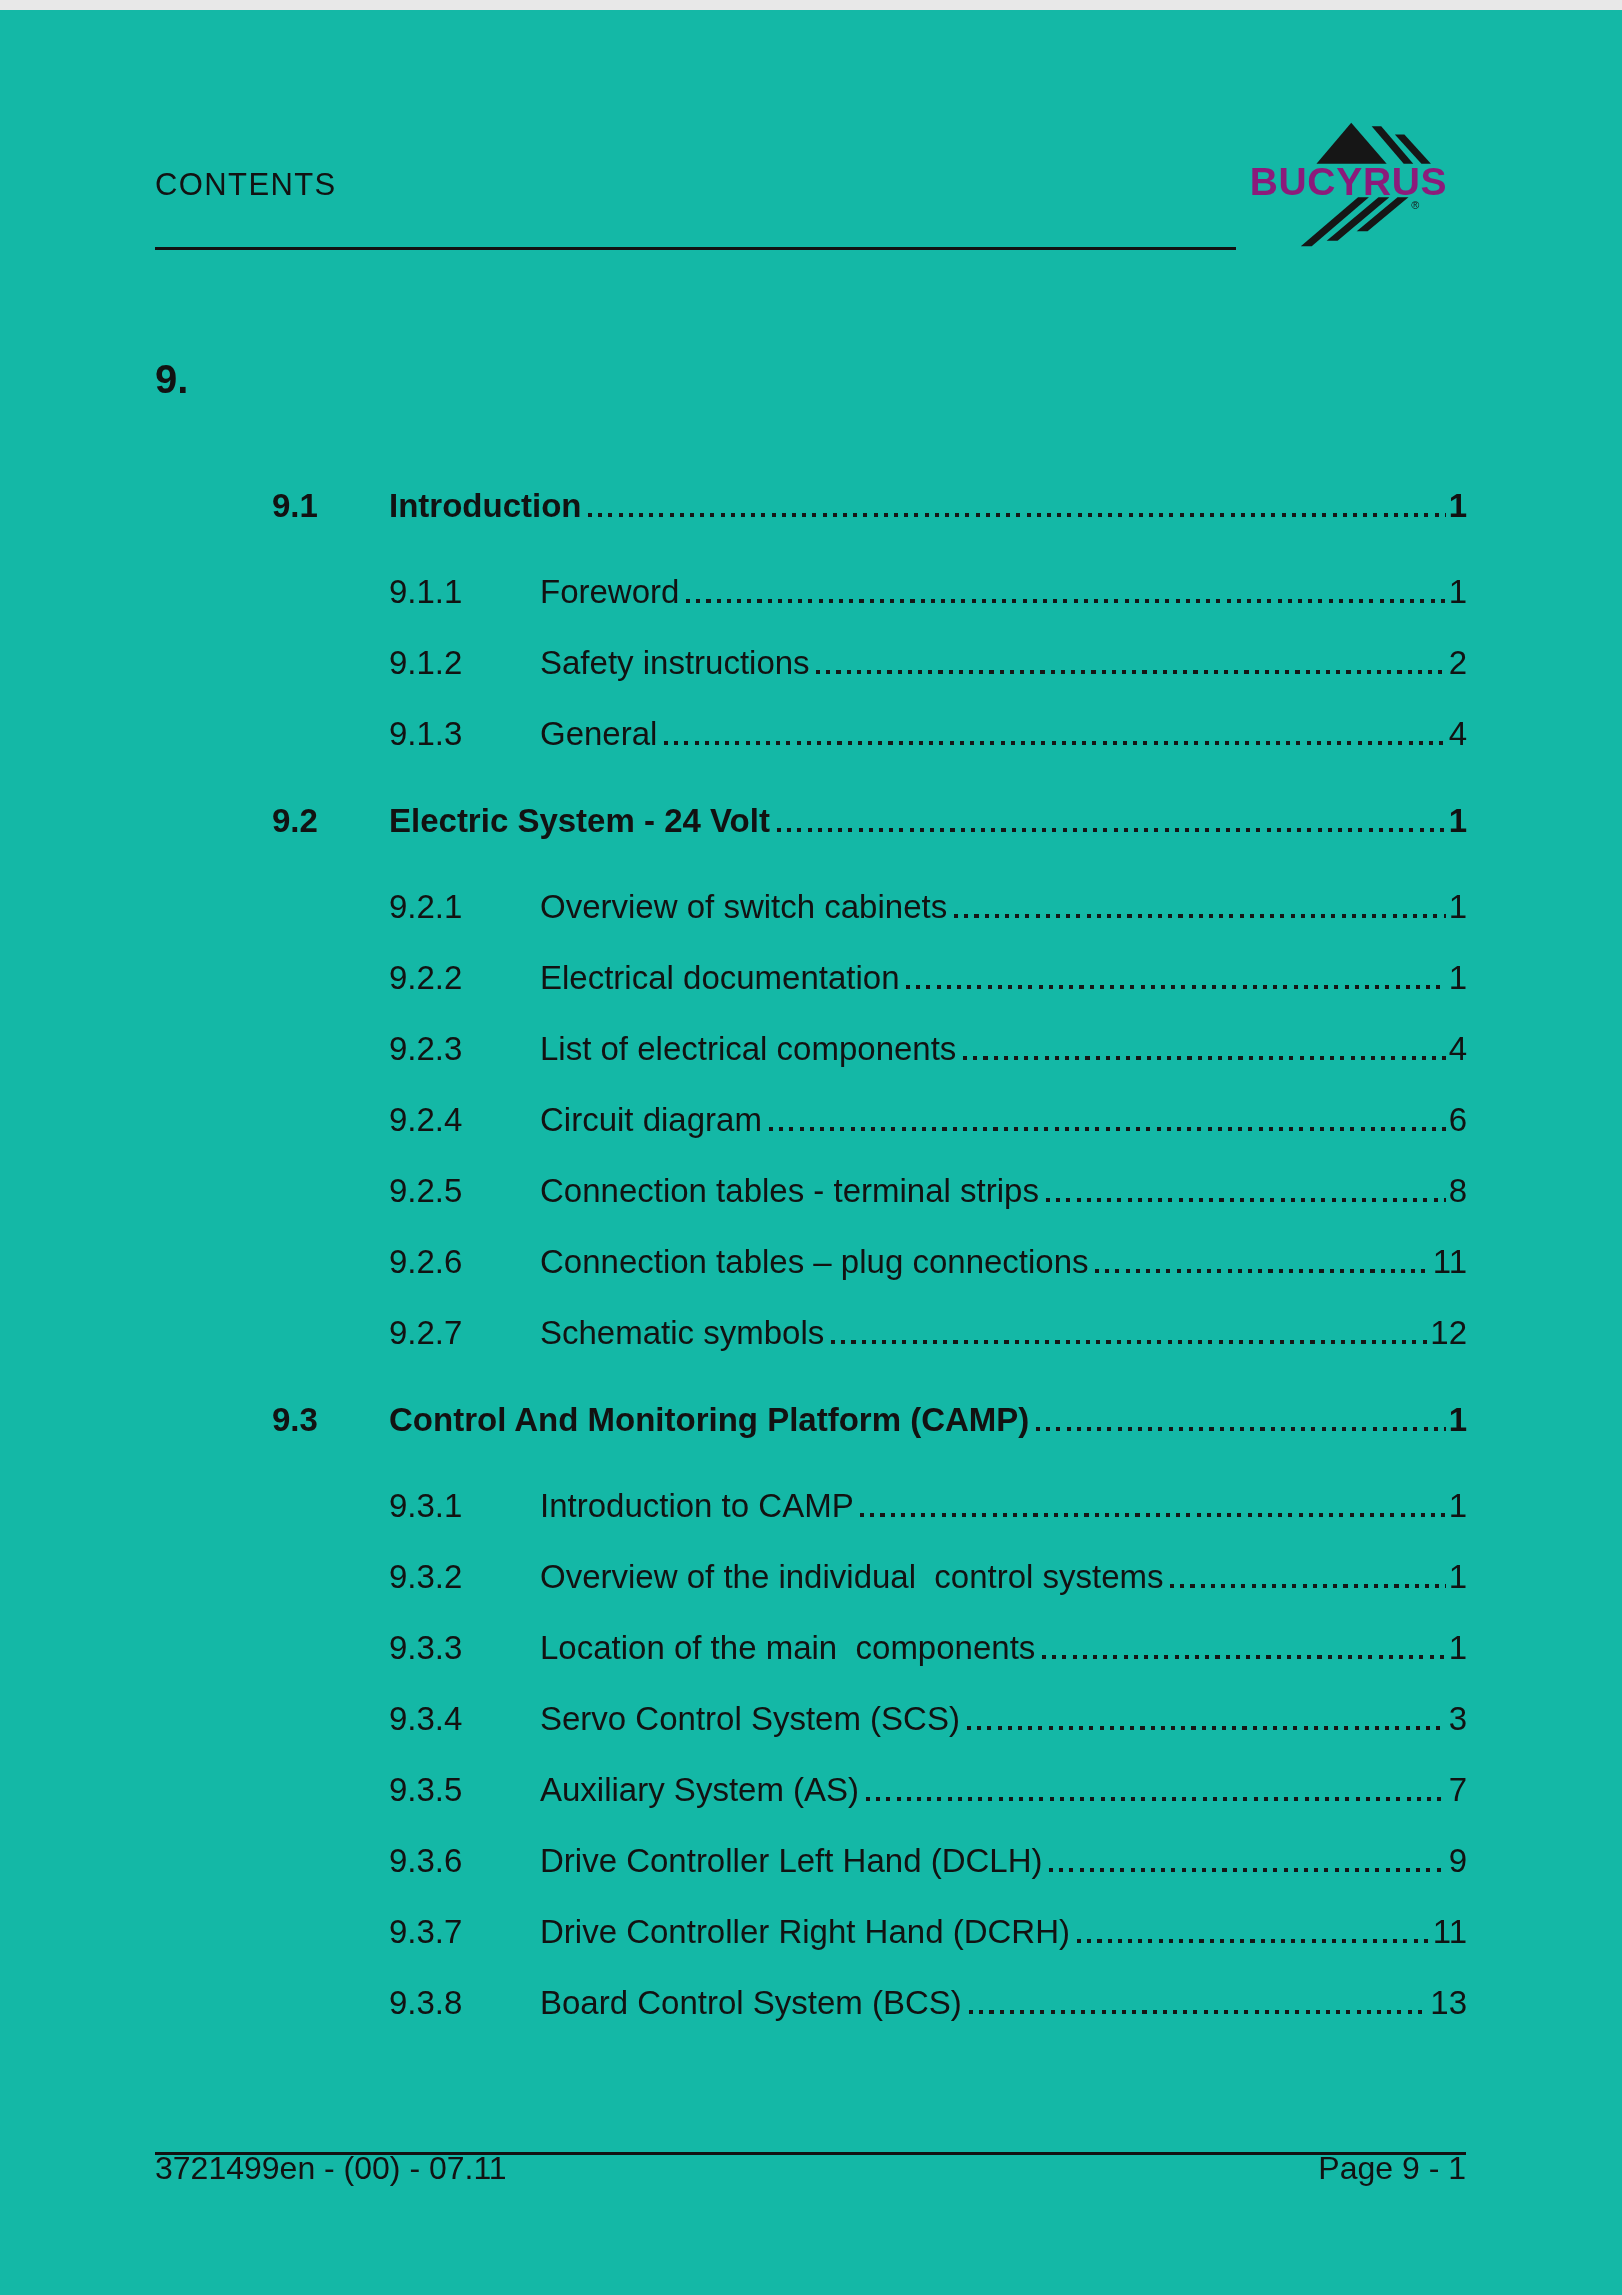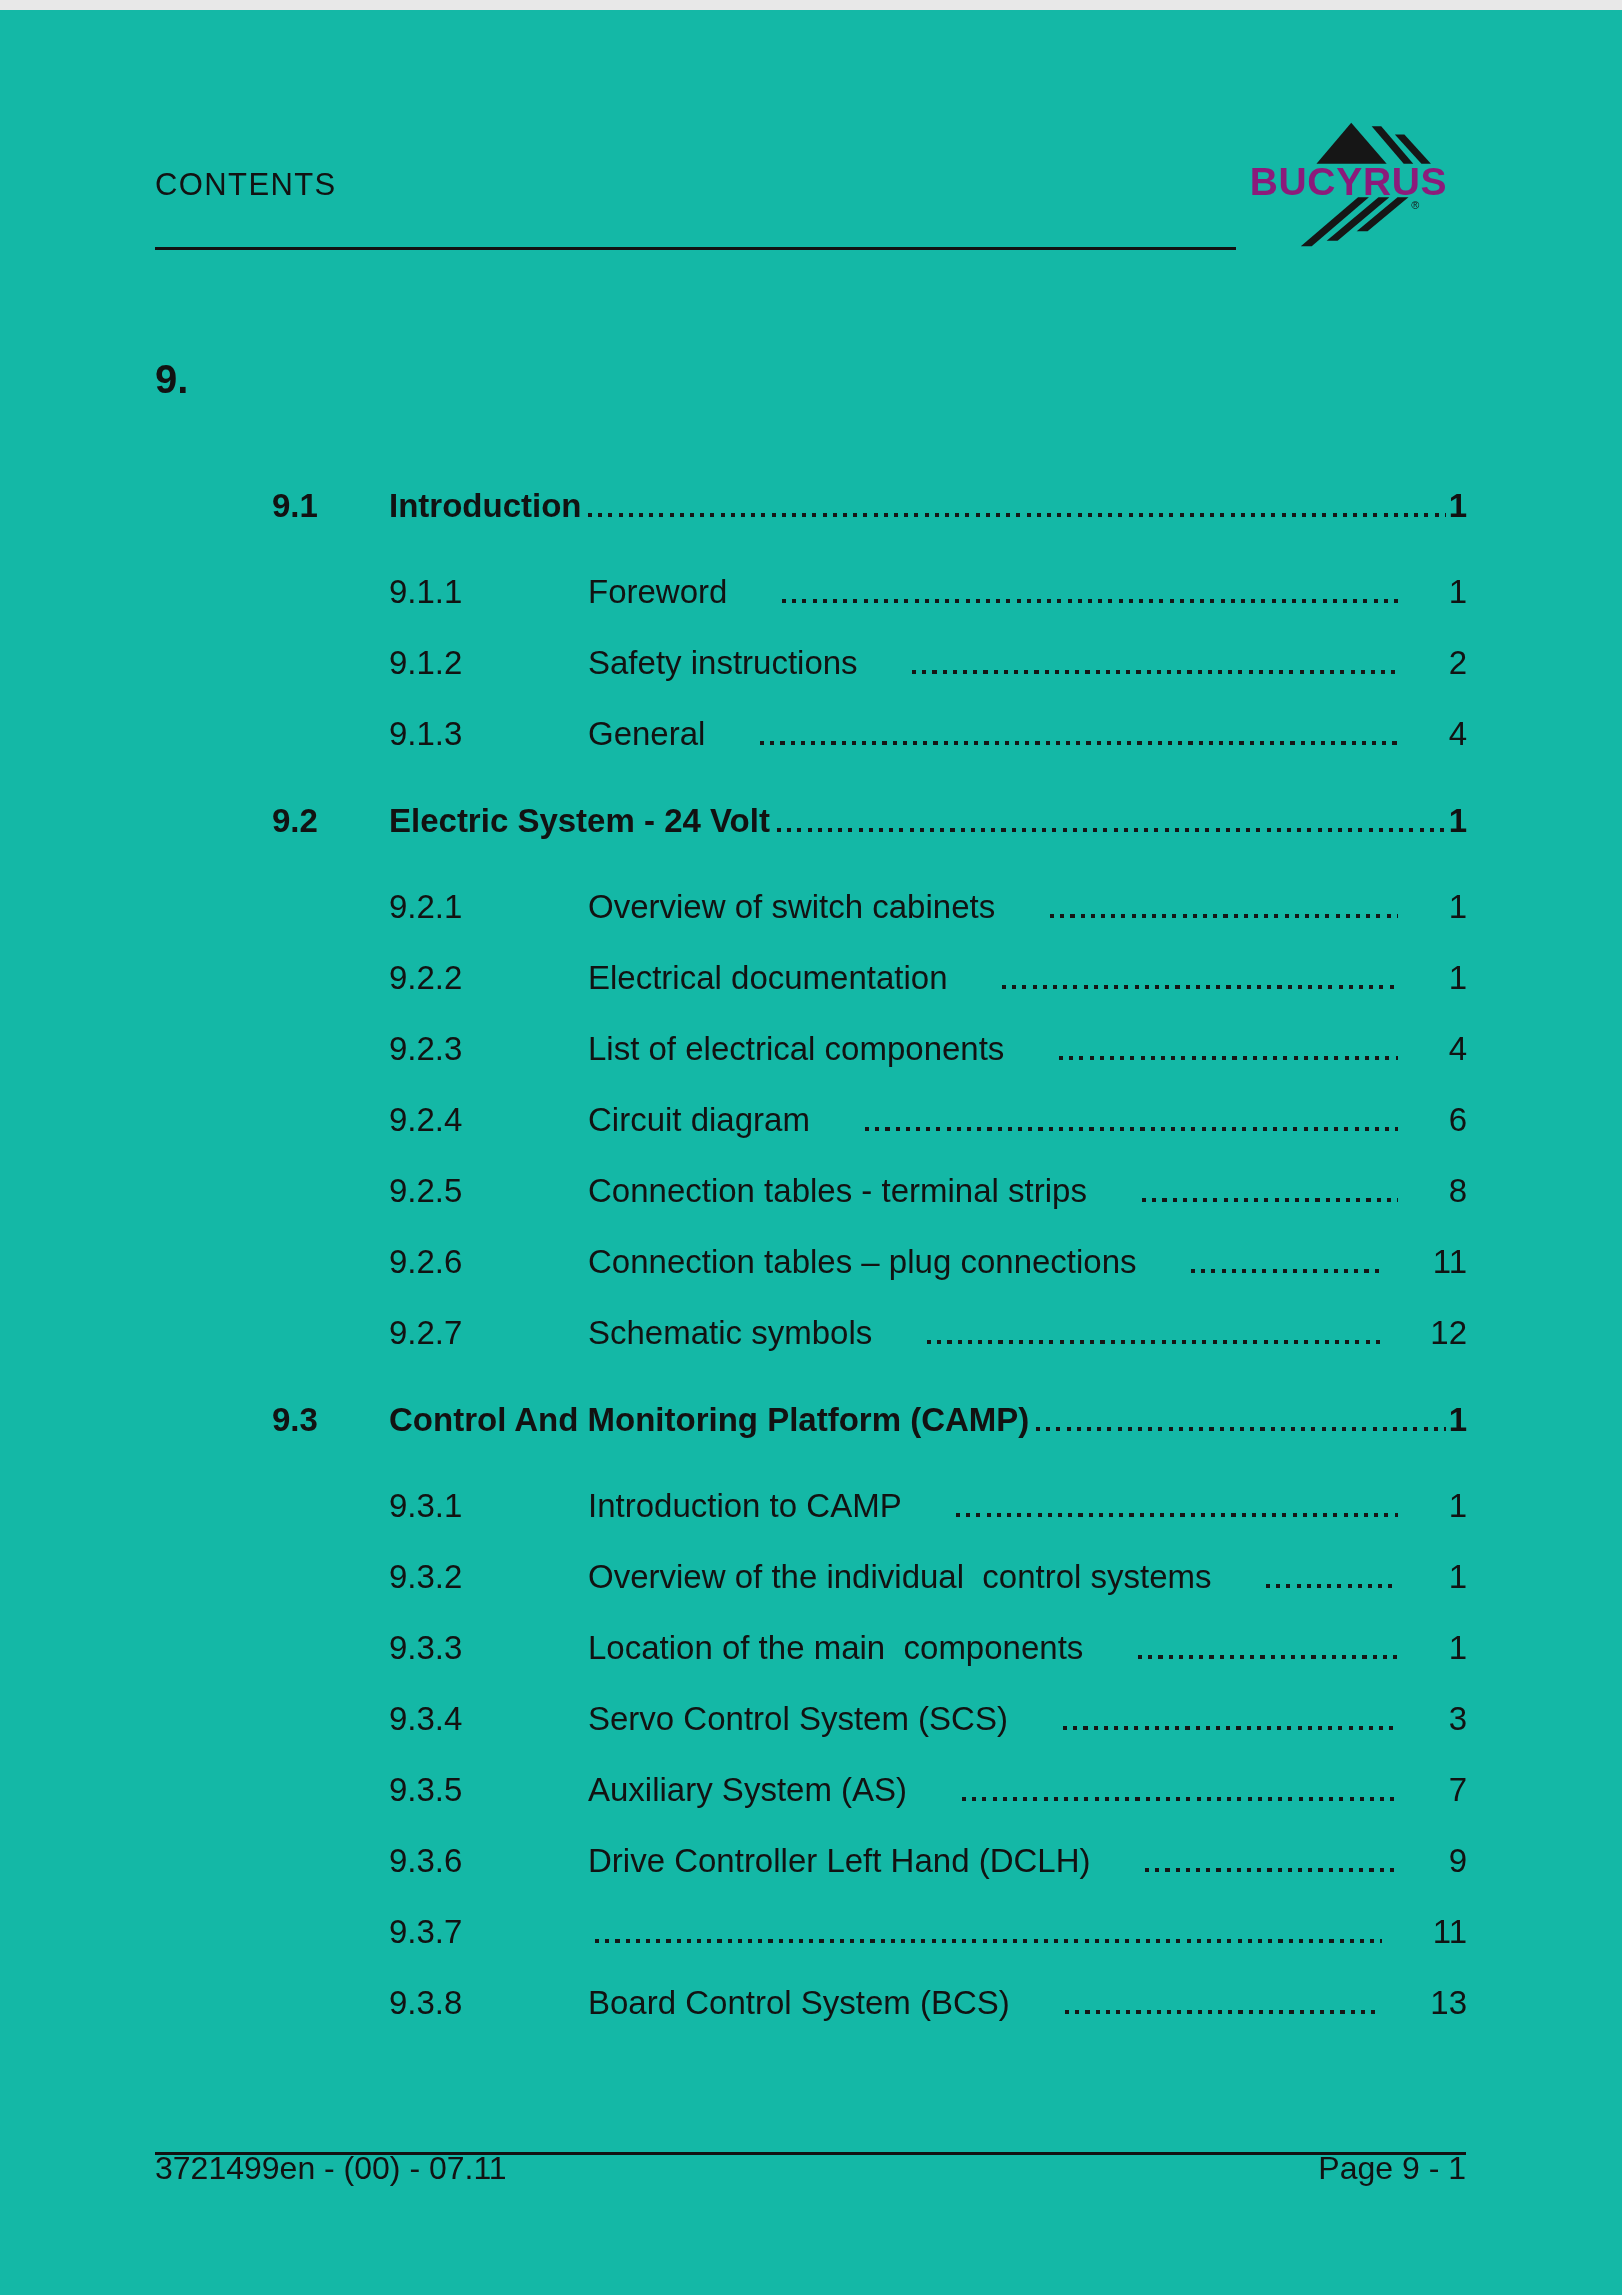--- a/index.html
+++ b/index.html
@@ -56,21 +56,21 @@
   .toc-block:first-child { margin-top:87px; }
   .toc-row { display:flex; align-items:center; line-height:34px; }
   .toc-row .ttl { white-space:pre; }
   .toc-row .dots {
     flex:1 1 auto; min-width:20.4px; height:4.1px;
     align-self:flex-end; margin:0 2.7px 6.1px 6.8px;
     background-image:repeating-linear-gradient(to right, #161616 0 4.1px, transparent 4.1px 10.2px);
   }
   .toc-row.level1 { font-weight:bold; }
   .toc-row.level1 .num { flex:0 0 117px; }
-  .toc-row.level2 { padding-left:234px;gap:48px; }
+  .toc-row.level2 { padding-left:234px; }
   .toc-row.level2 .num { flex:0 0 151px; }
   .toc-block .toc-row.level1 { padding-left:117px; }
   .toc-items .toc-row { margin-top:37px; }
   .toc-items .toc-row:first-child { margin-top:52px; }
 
   
   .footer {
     position:absolute; left:155px; top:2142px; width:1311px;
     border-top:3.4px solid var(--ink); padding-top:0;
     display:flex; justify-content:space-between;
@@ -243,20 +243,21 @@
 
   <div class="toc-row level2">
     <span class="num">9.3.6</span>
     <span class="ttl">Drive Controller Left Hand (DCLH)</span>
     <span class="dots"></span>
     <span class="pg">9</span>
   </div>
 
   <div class="toc-row level2">
     <span class="num">9.3.7</span>
+    <span class="ttl">Drive Controller Right Hand (DCRH)</span>
     <span class="dots"></span>
     <span class="pg">11</span>
   </div>
 
   <div class="toc-row level2">
     <span class="num">9.3.8</span>
     <span class="ttl">Board Control System (BCS)</span>
     <span class="dots"></span>
     <span class="pg">13</span>
   </div>

